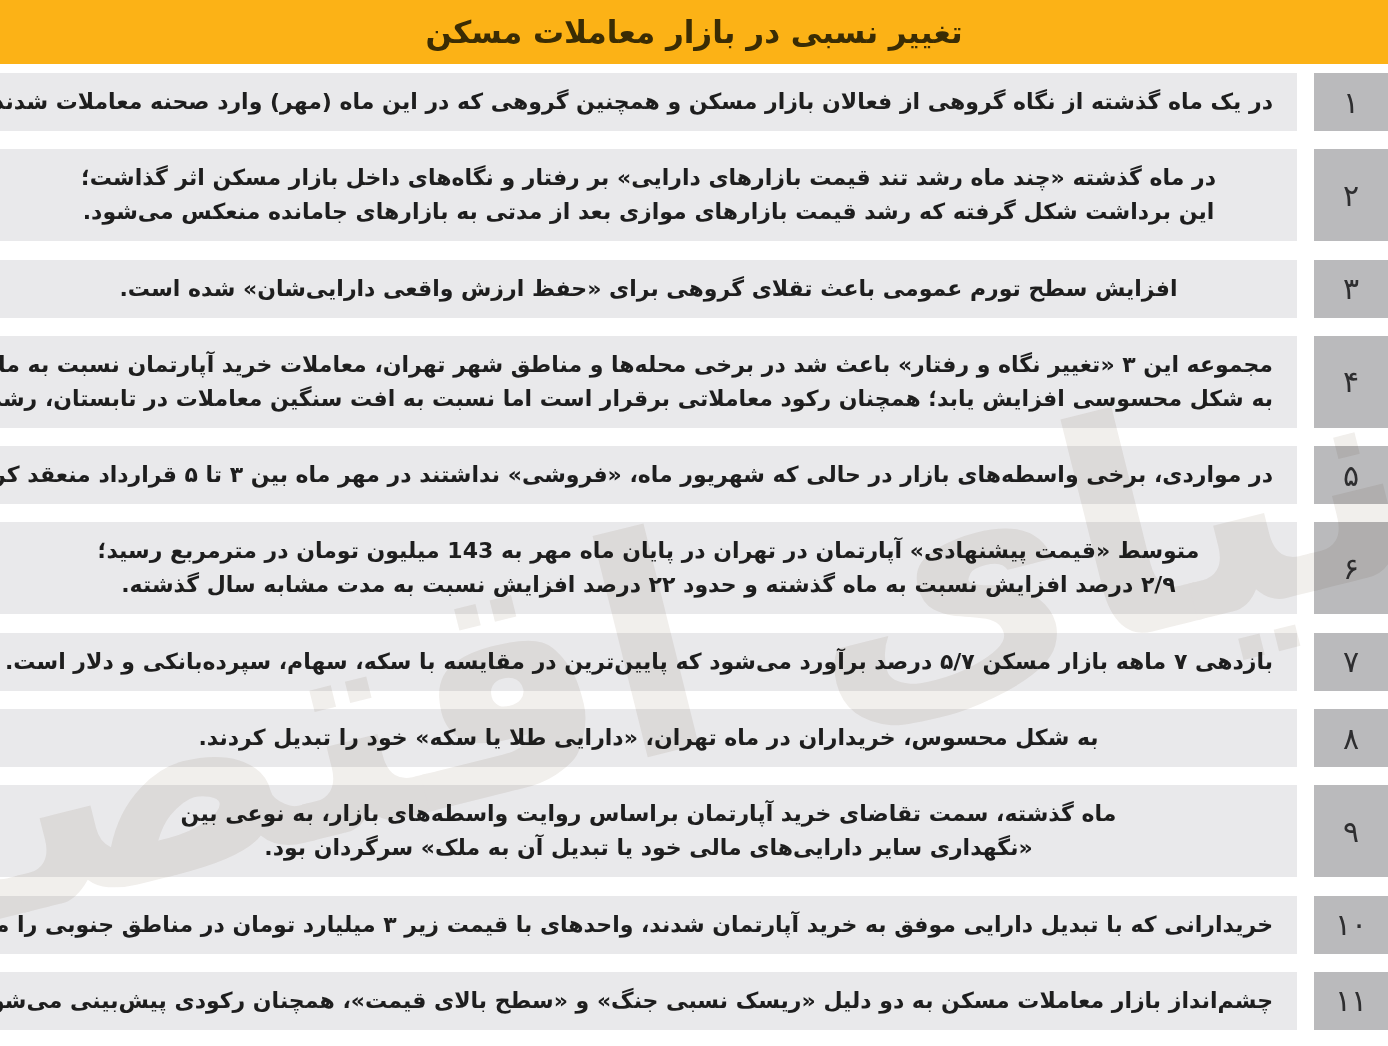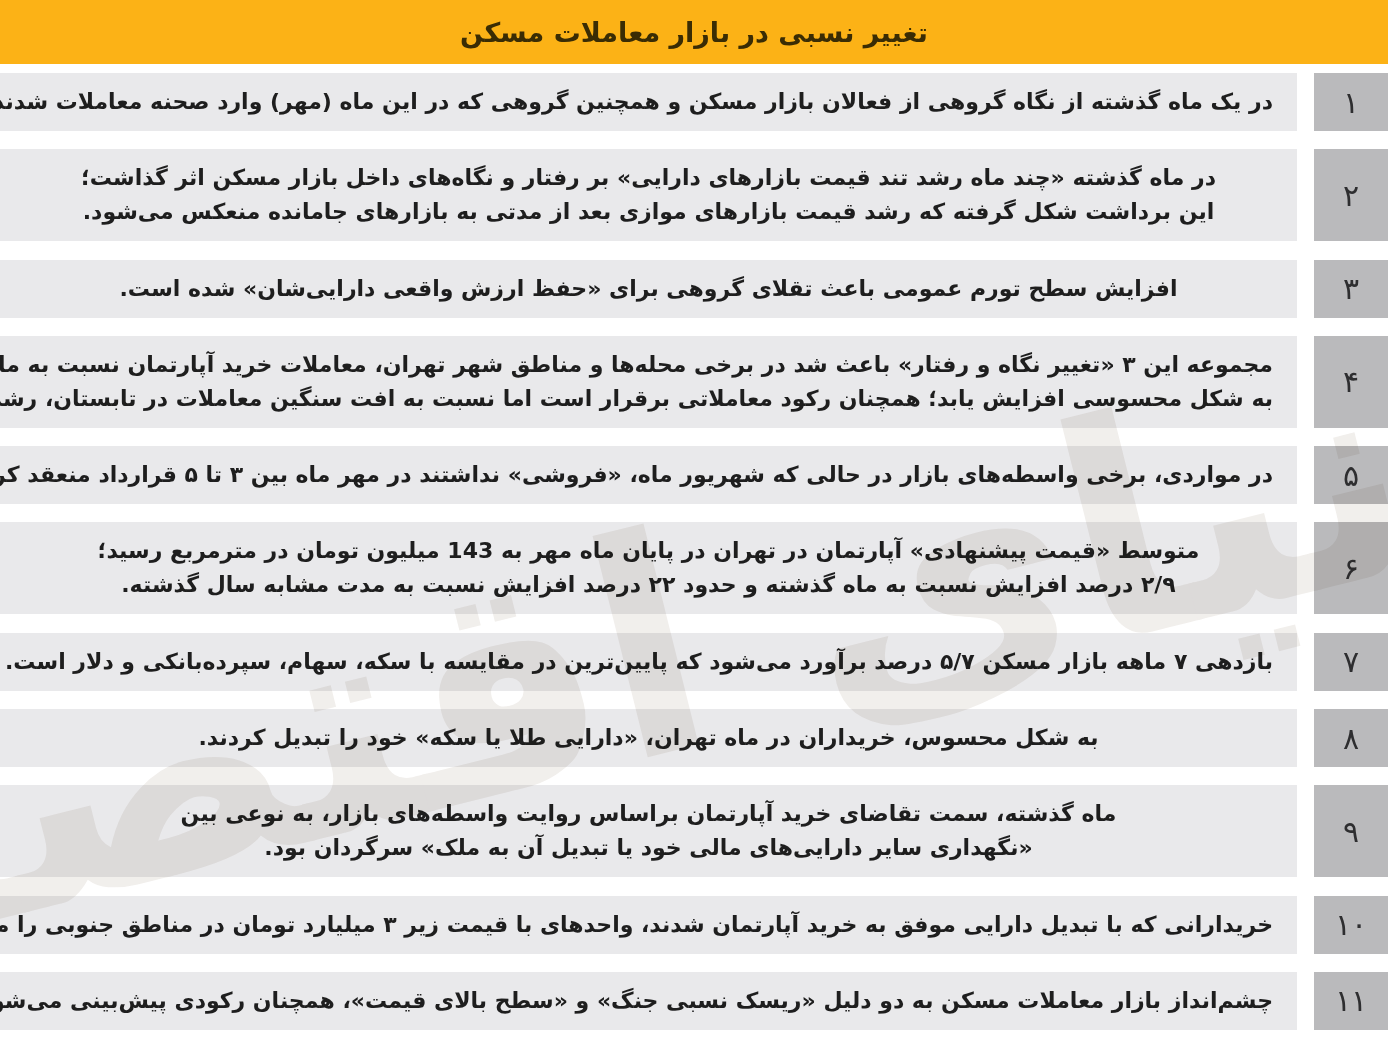--- a/index.html
+++ b/index.html
@@ -12,21 +12,21 @@
     overflow:hidden;
     direction:rtl;
   }
   .title-bar{
     height:64px;
     background:var(--header-bg,#fcb216);
     display:flex;align-items:center;justify-content:center;
   }
   .title-bar h1{
     margin:0;
-    font-size:27px;font-weight:bold;
+    font-size:31px;font-weight:bold;
     color:var(--header-text,#3a2c04);
     letter-spacing:0;
   }
   .rows{
     display:flex;flex-direction:column;
     justify-content:space-between;
     height:974px;
     padding:9px 0 8px 0;
     box-sizing:border-box;
   }

